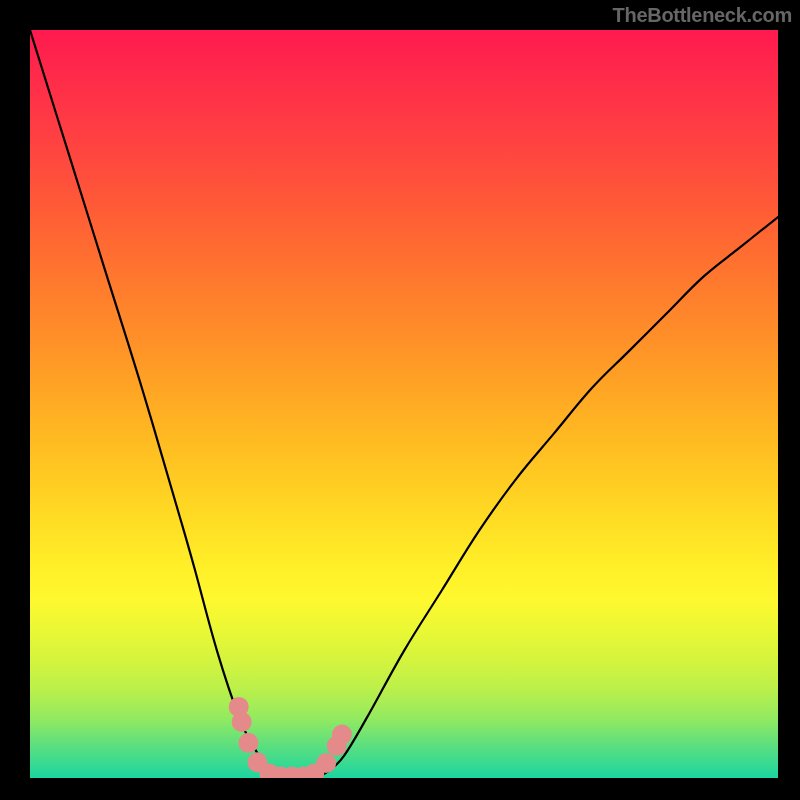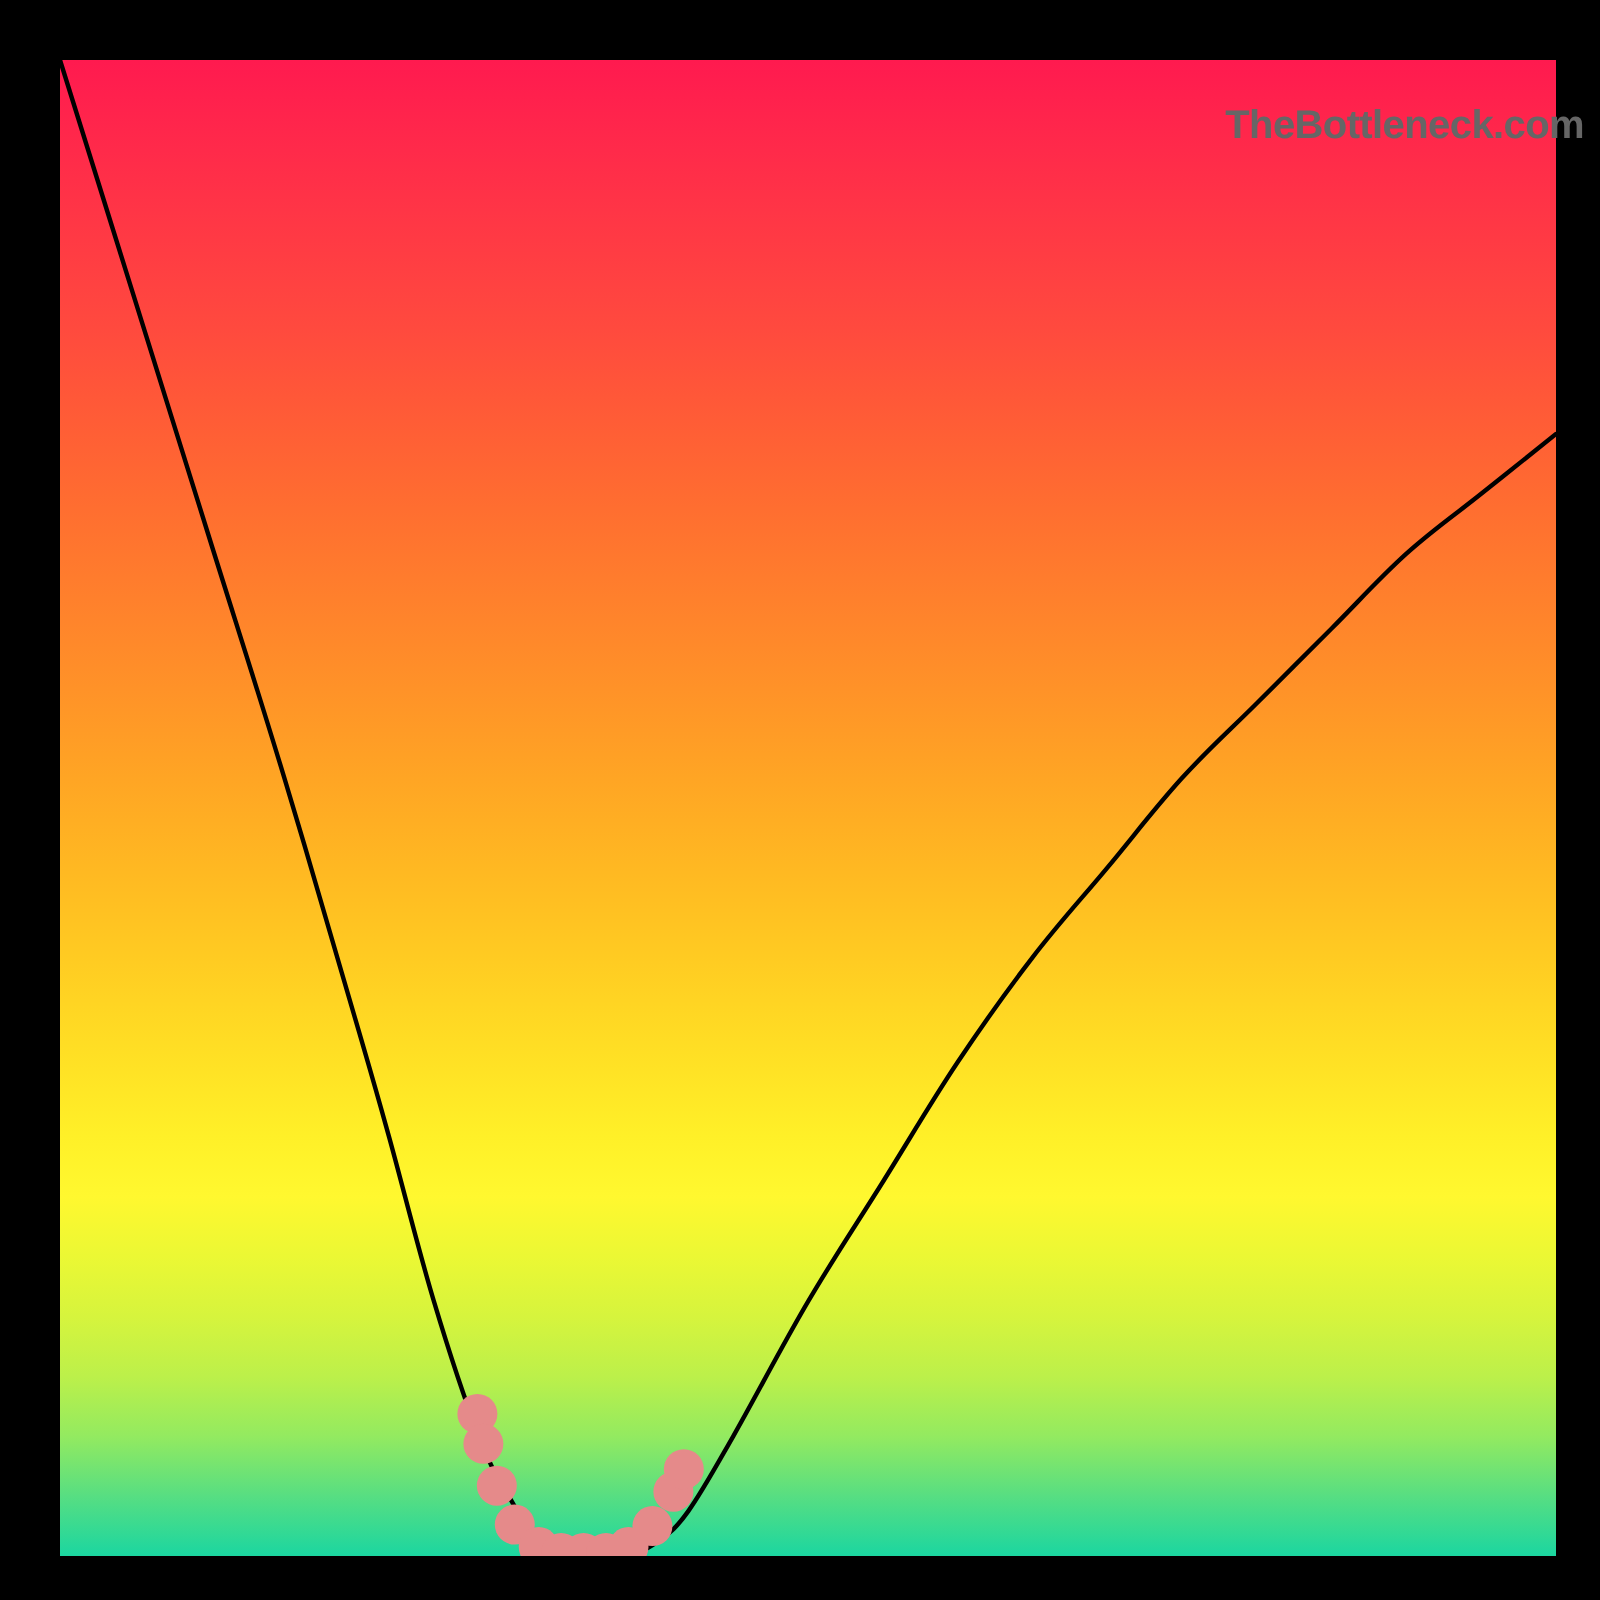--- a/index.html
+++ b/index.html
@@ -40,21 +40,20 @@
   }
   .attribution {
     position: absolute;
     right: 8px;
     top: 4px;
     font-family: Arial, Helvetica, sans-serif;
     font-size: 20px;
     font-weight: bold;
     color: #666;
     letter-spacing: -0.3px;
-    margin-top: 48px;
   }
   svg.curve {
     position: absolute;
     left: 0; top: 0;
     width: 100%; height: 100%;
   }
 </style>
 </head>
 <body>
 

